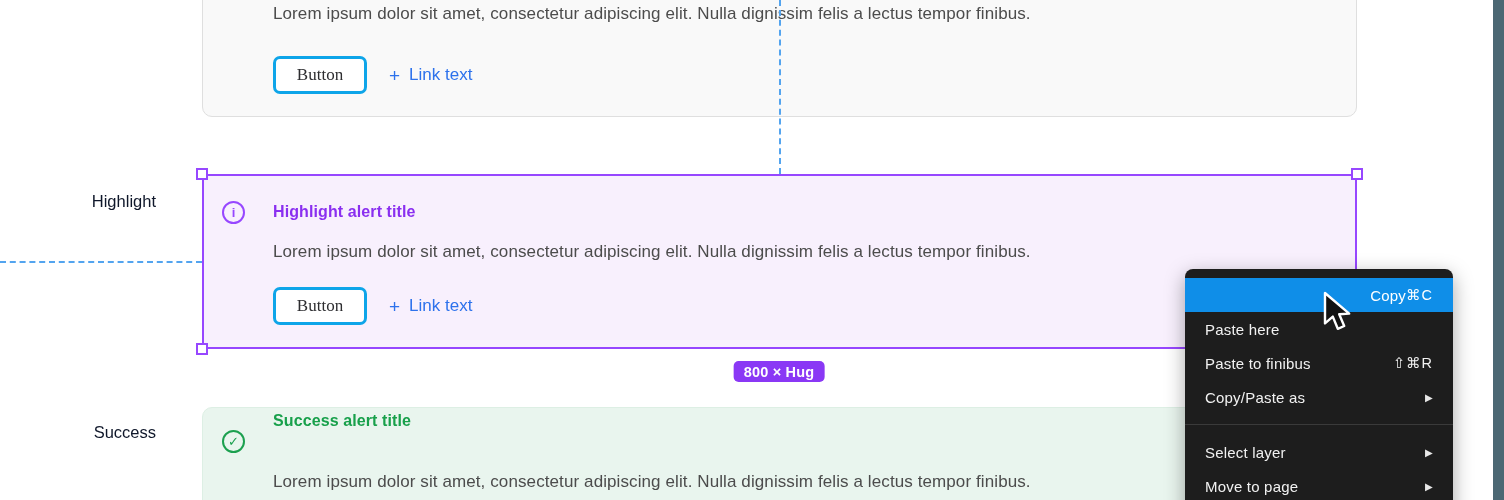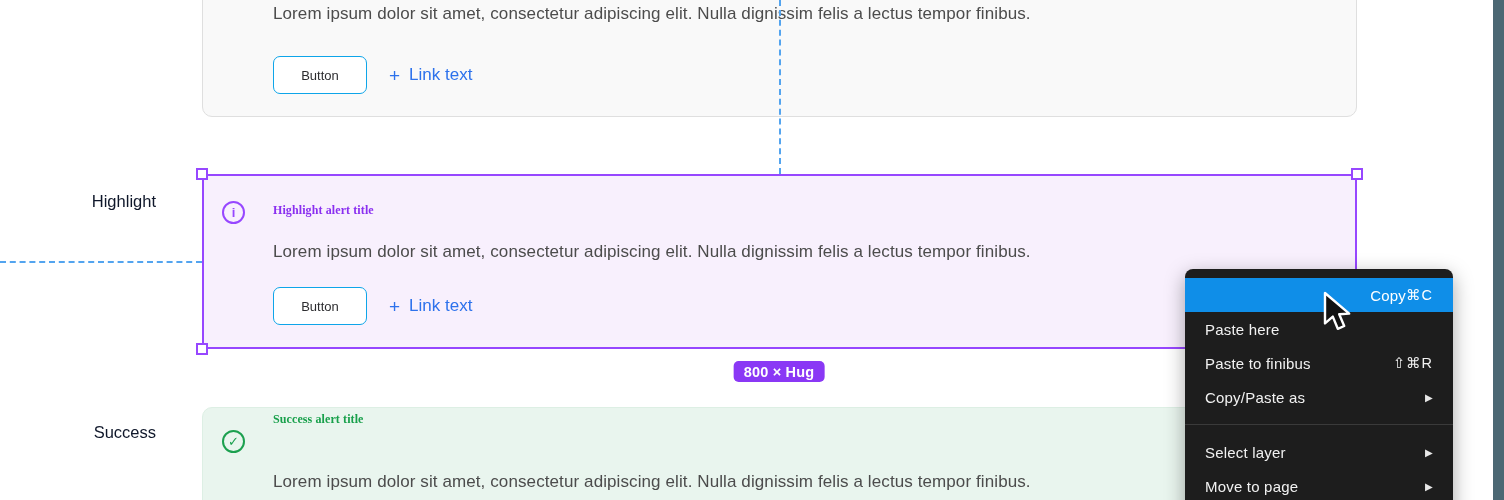--- a/index.html
+++ b/index.html
@@ -43,25 +43,24 @@
 
   .body-text {
     position: absolute;
     font-size: 17px;
     color: #4c4c4c;
     white-space: nowrap;
     letter-spacing: 0.1px;
   }
   .alert-title {
     position: absolute;
-    font-size: 12px;
+    font-size: 16px;
     font-weight: bold;
     white-space: nowrap;
     letter-spacing: 0.1px;
-    font-family: Liberation Serif, serif;
   }
   .title-highlight { color: #8a2ff0; }
   .title-success { color: #18a04b; }
 
   .round-icon {
     position: absolute;
     width: 23px;
     height: 23px;
     border-radius: 50%;
     display: flex;
@@ -71,28 +70,29 @@
     font-weight: bold;
   }
   .icon-info    { border: 2px solid #9747ff; color: #9747ff; font-style: normal; font-size: 13px; }
   .icon-success { border: 2px solid #1ca04f; color: #1ca04f; font-size: 13px; }
 
   .ui-button {
     position: absolute;
     width: 94px;
     height: 38px;
     background: #ffffff;
-    border: 1px solid #0ea5e9;
+    border: 3px solid #0ea5e9;
     border-radius: 7px;
     display: flex;
     align-items: center;
     justify-content: center;
-    font-size: 13px;
+    font-size: 17px;
     color: #2d2d30;
     cursor: default;
+    font-family: Liberation Serif, serif;
   }
   .link-row {
     position: absolute;
     display: flex;
     align-items: center;
     gap: 9px;
     color: #2d72ec;
     font-size: 17px;
     font-weight: 500;
     white-space: nowrap;

